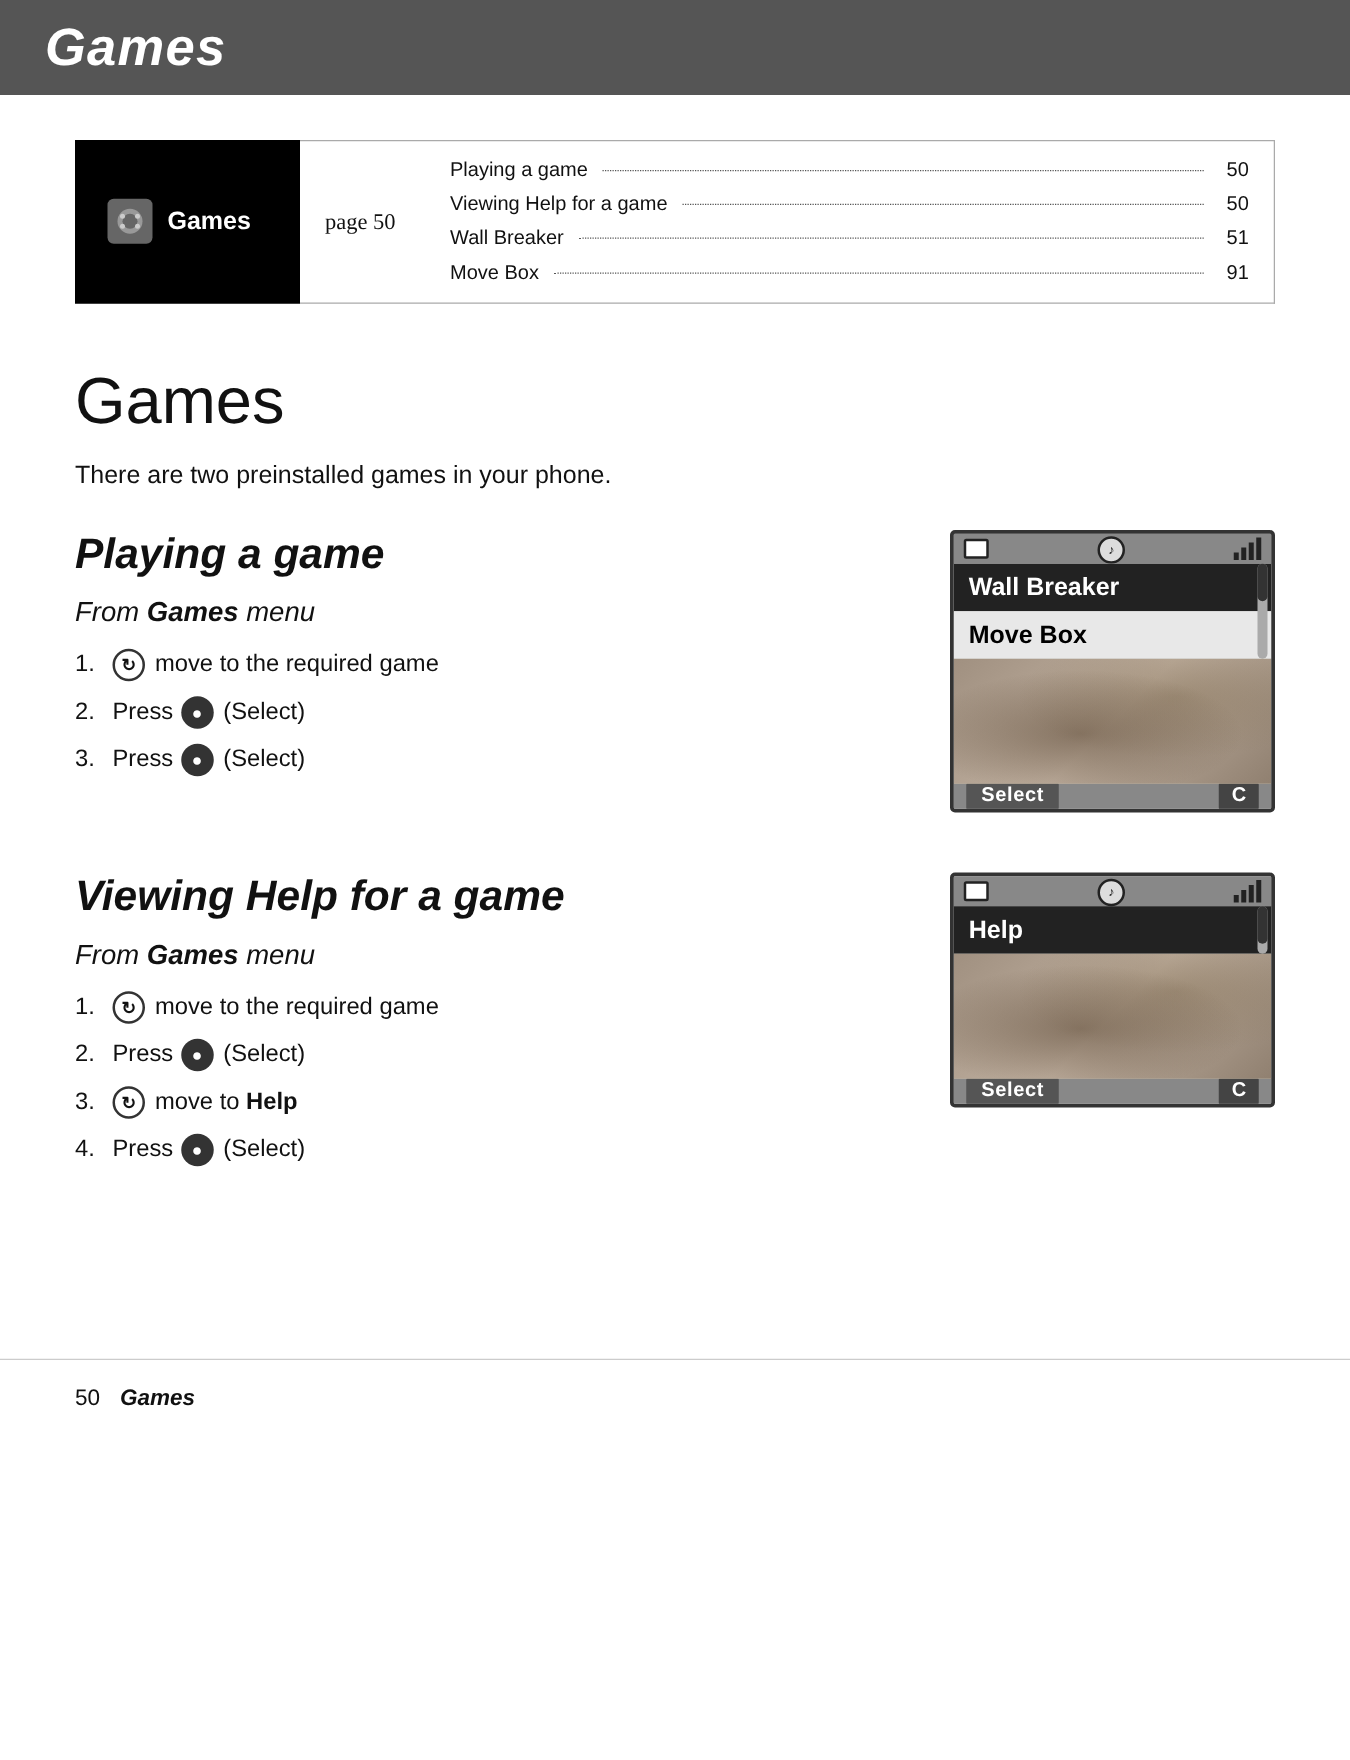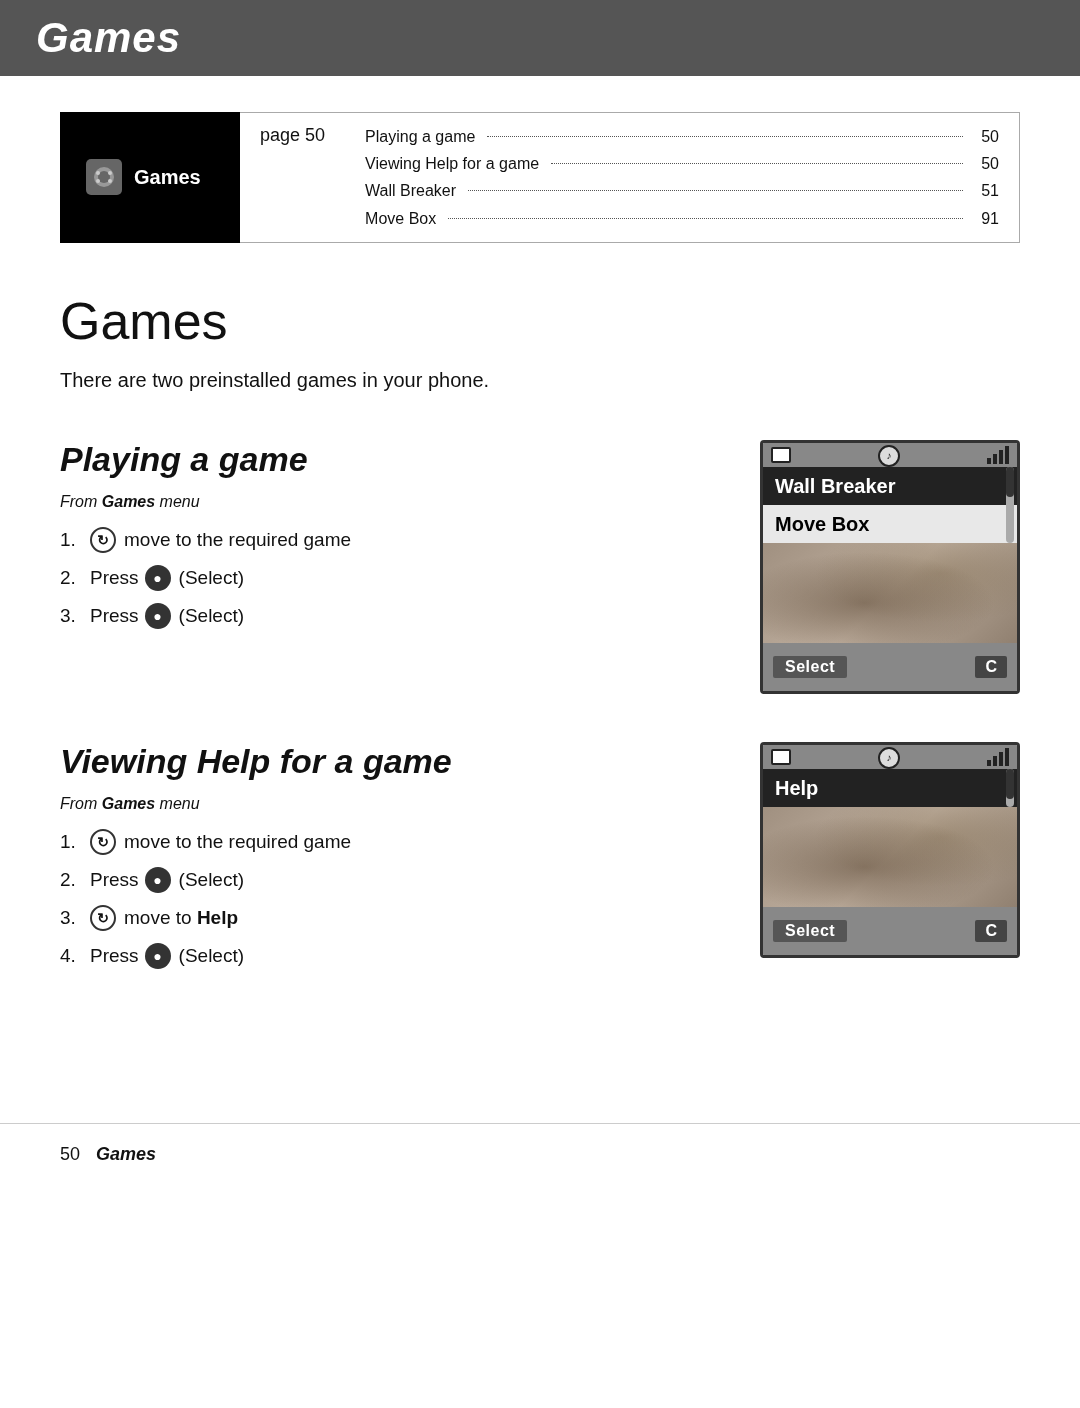--- a/index.html
+++ b/index.html
@@ -50,21 +50,23 @@
       font-weight: bold;
       min-width: 180px;
     }
     .toc-page-box {
       border: 1.5px solid #aaa;
       border-left: none;
       border-right: none;
       padding: 12px 20px;
       font-size: 18px;
       display: flex;
+      align-items: center;
       min-width: 100px;
+      font-family: Liberation Serif, serif;
     }
     .toc-entries {
       border: 1.5px solid #aaa;
       border-left: none;
       padding: 10px 20px;
       flex: 1;
       display: flex;
       flex-direction: column;
       justify-content: center;
       font-size: 16px;
@@ -87,21 +89,21 @@
     }
 
     
     .page-heading {
       font-size: 52px;
       font-weight: 400;
       margin-bottom: 18px;
     }
     .page-intro {
       font-size: 20px;
-      margin-bottom: 48px;
+      margin-bottom: 32px;
     }
 
     
     .section-row {
       display: flex;
       align-items: flex-start;
       gap: 40px;
       margin-bottom: 48px;
     }
     .section-text {
@@ -114,21 +116,21 @@
 
     
     .section-heading {
       font-size: 34px;
       font-style: italic;
       font-weight: 900;
       margin-bottom: 14px;
     }
     .from-menu {
       font-style: italic;
-      font-size: 16px;
+      font-size: 22px;
       margin-bottom: 10px;
     }
     .from-menu strong {
       font-weight: bold;
       font-style: italic;
     }
     .steps {
       list-style: none;
       padding: 0;
       margin: 0;
@@ -271,21 +273,21 @@
         radial-gradient(ellipse at 40% 60%, rgba(80,60,40,0.5) 0%, transparent 60%),
         radial-gradient(ellipse at 70% 30%, rgba(120,100,70,0.4) 0%, transparent 50%),
         linear-gradient(135deg, #a09080 0%, #c0b0a0 50%, #908070 100%);
     }
     .phone-softkey-bar {
       background: #888;
       display: flex;
       align-items: center;
       justify-content: space-between;
       padding: 4px 10px;
-      height: 48px;
+      height: 20px;
     }
     .softkey-label {
       background: #555;
       color: #fff;
       font-size: 16px;
       font-weight: bold;
       padding: 2px 12px;
       border-radius: 2px;
       letter-spacing: 0.5px;
     }

